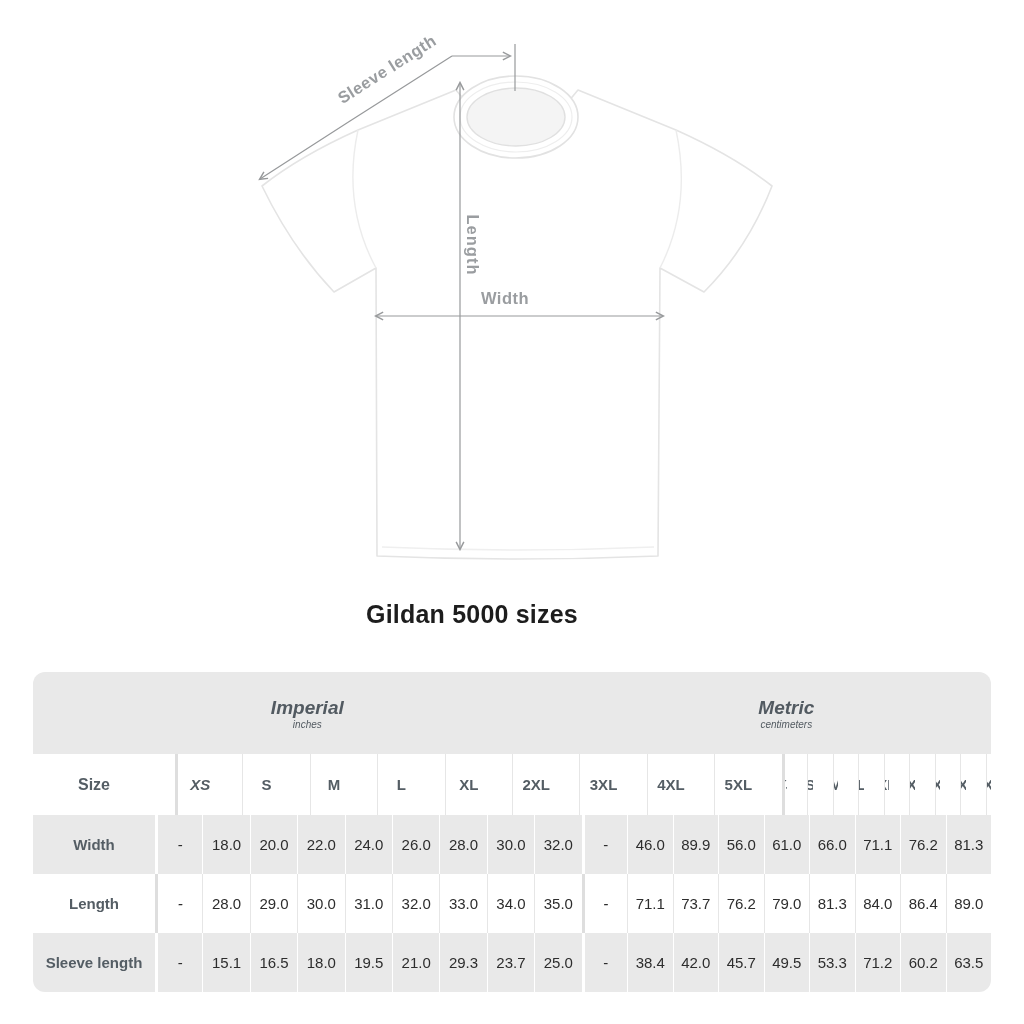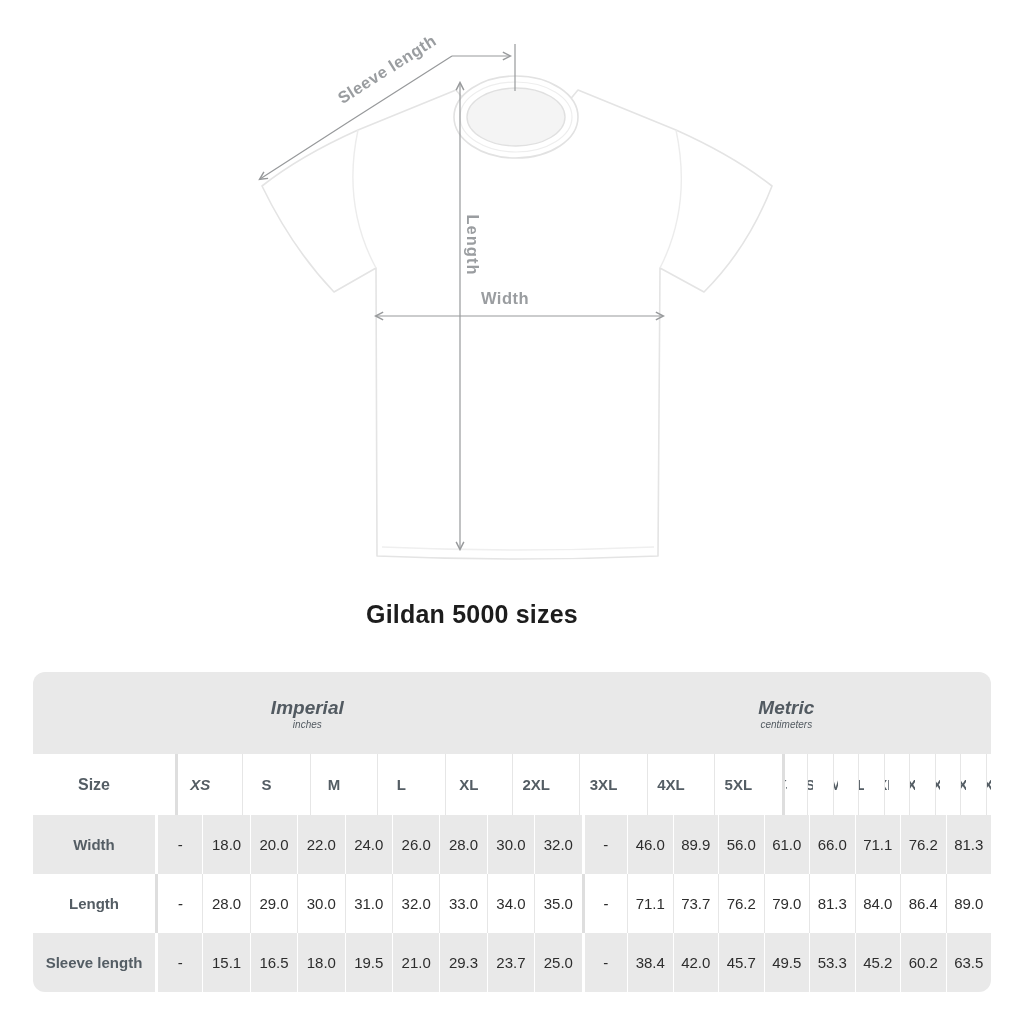--- a/index.html
+++ b/index.html
@@ -182,20 +182,20 @@
           <div class="cell">21.0</div>
           <div class="cell">29.3</div>
           <div class="cell">23.7</div>
           <div class="cell">25.0</div>
           <div class="cell thick">-</div>
           <div class="cell">38.4</div>
           <div class="cell">42.0</div>
           <div class="cell">45.7</div>
           <div class="cell">49.5</div>
           <div class="cell">53.3</div>
-          <div class="cell">45.2</div>
+          <div class="cell">71.2</div>
           <div class="cell">60.2</div>
           <div class="cell">63.5</div>
         </div>
       </div>
   </div>
 
 </div>
 
 </body></html>

